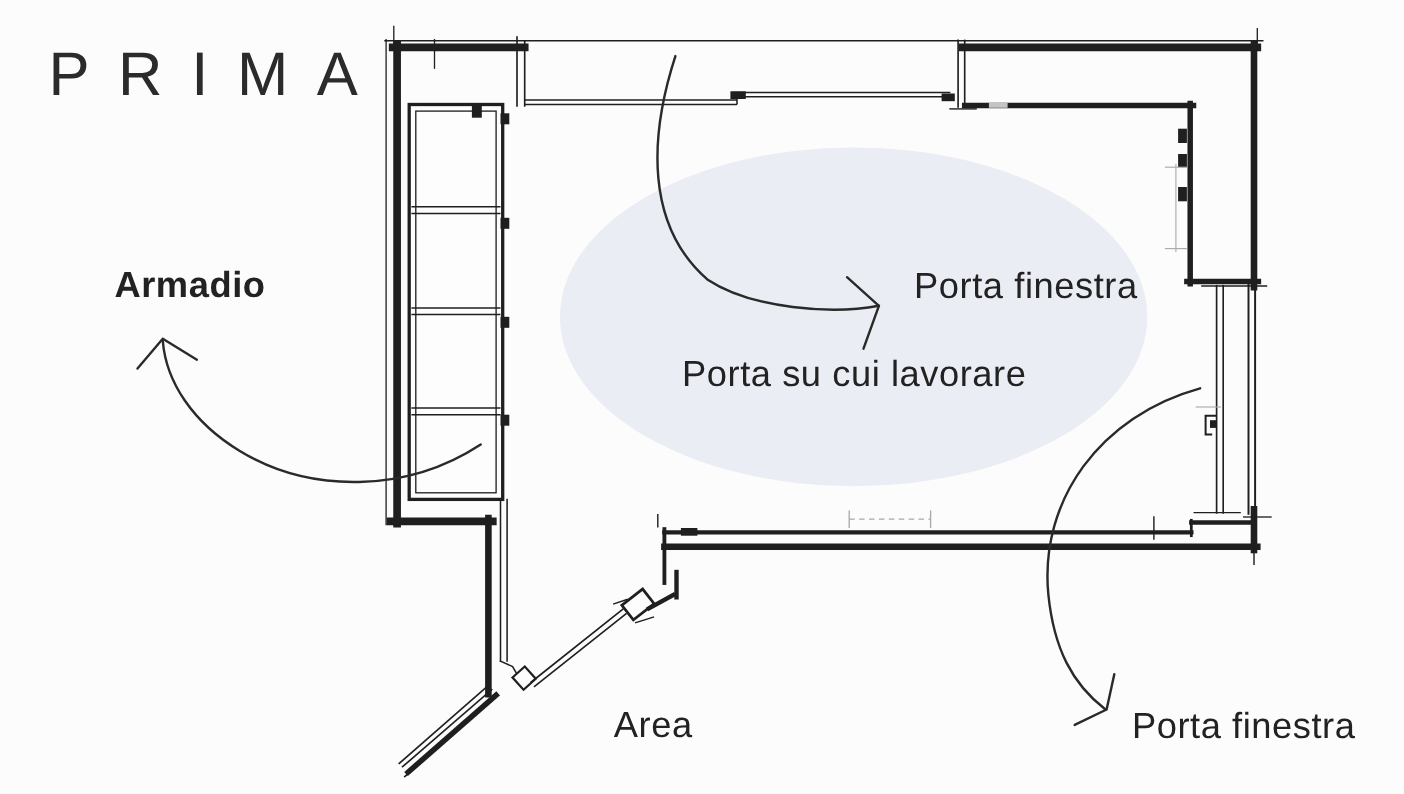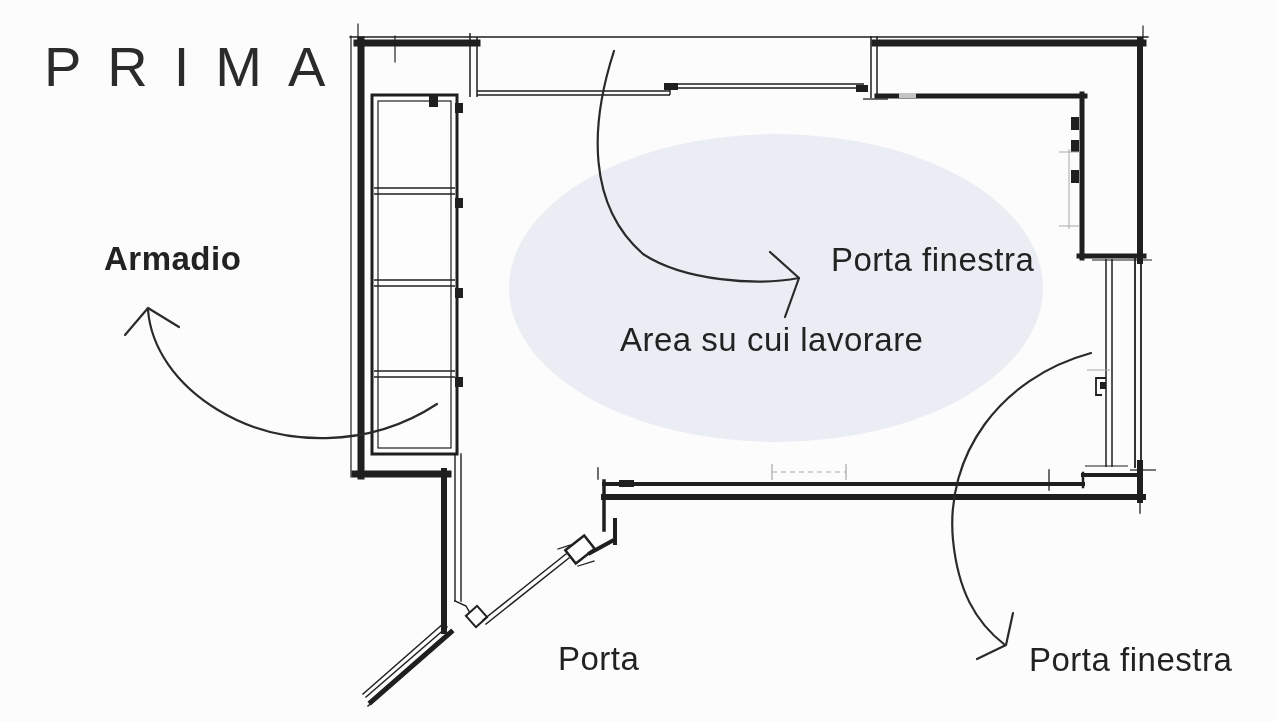--- a/index.html
+++ b/index.html
@@ -159,16 +159,16 @@
       <g>
         <path d="M1091,353 C1000,378 945,455 953,540 C958,590 975,622 1005,645"></path>
         <path d="M1006,645 L1013,613 M1006,645 L977,659"></path>
       </g>
     </g>
   </svg>
 
   <div class="prima">PRIMA</div>
   <div class="lbl lbl-armadio">Armadio</div>
   <div class="lbl lbl-pf-top">Porta finestra</div>
-  <div class="lbl lbl-area">Area su cui lavorare</div>
-  <div class="lbl lbl-porta">Porta</div>
+  <div class="lbl lbl-area">Porta su cui lavorare</div>
+  <div class="lbl lbl-porta">Area</div>
   <div class="lbl lbl-pf-bottom">Porta finestra</div>
 </div>
 
 </body></html>

